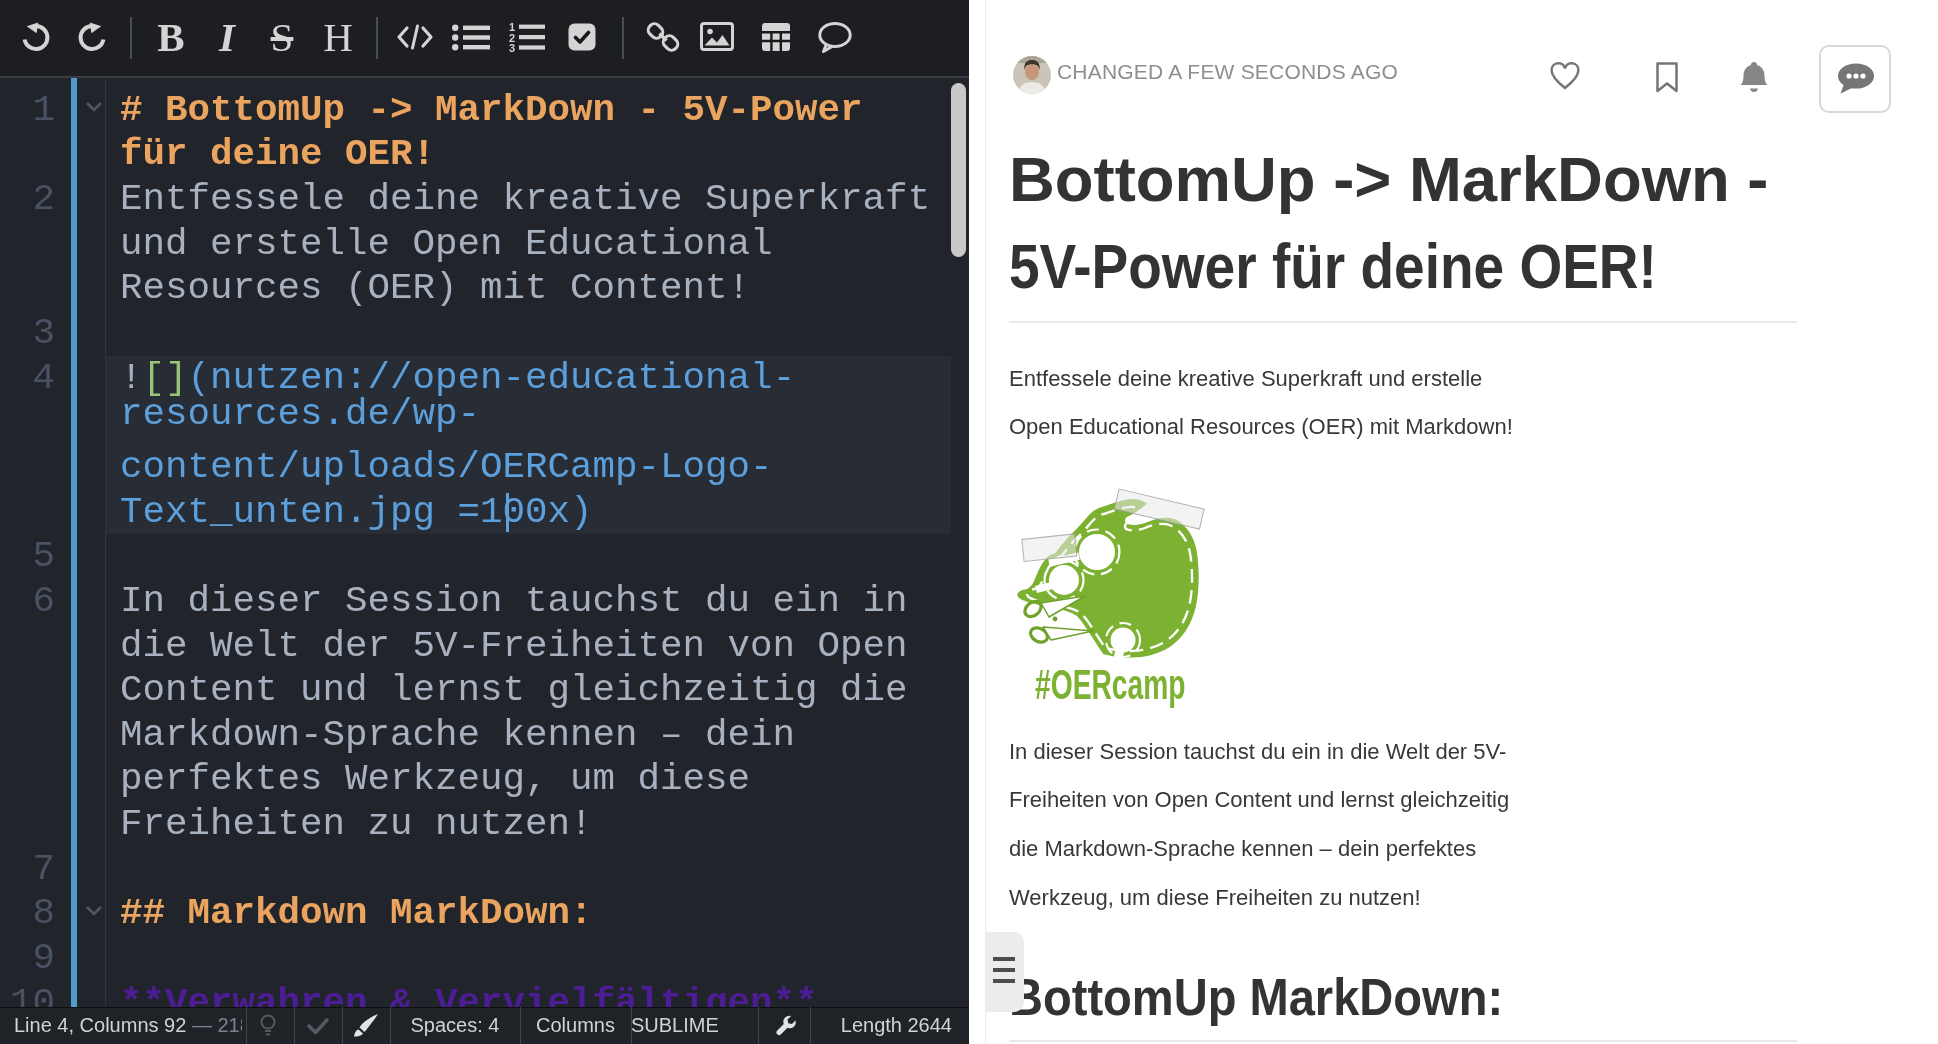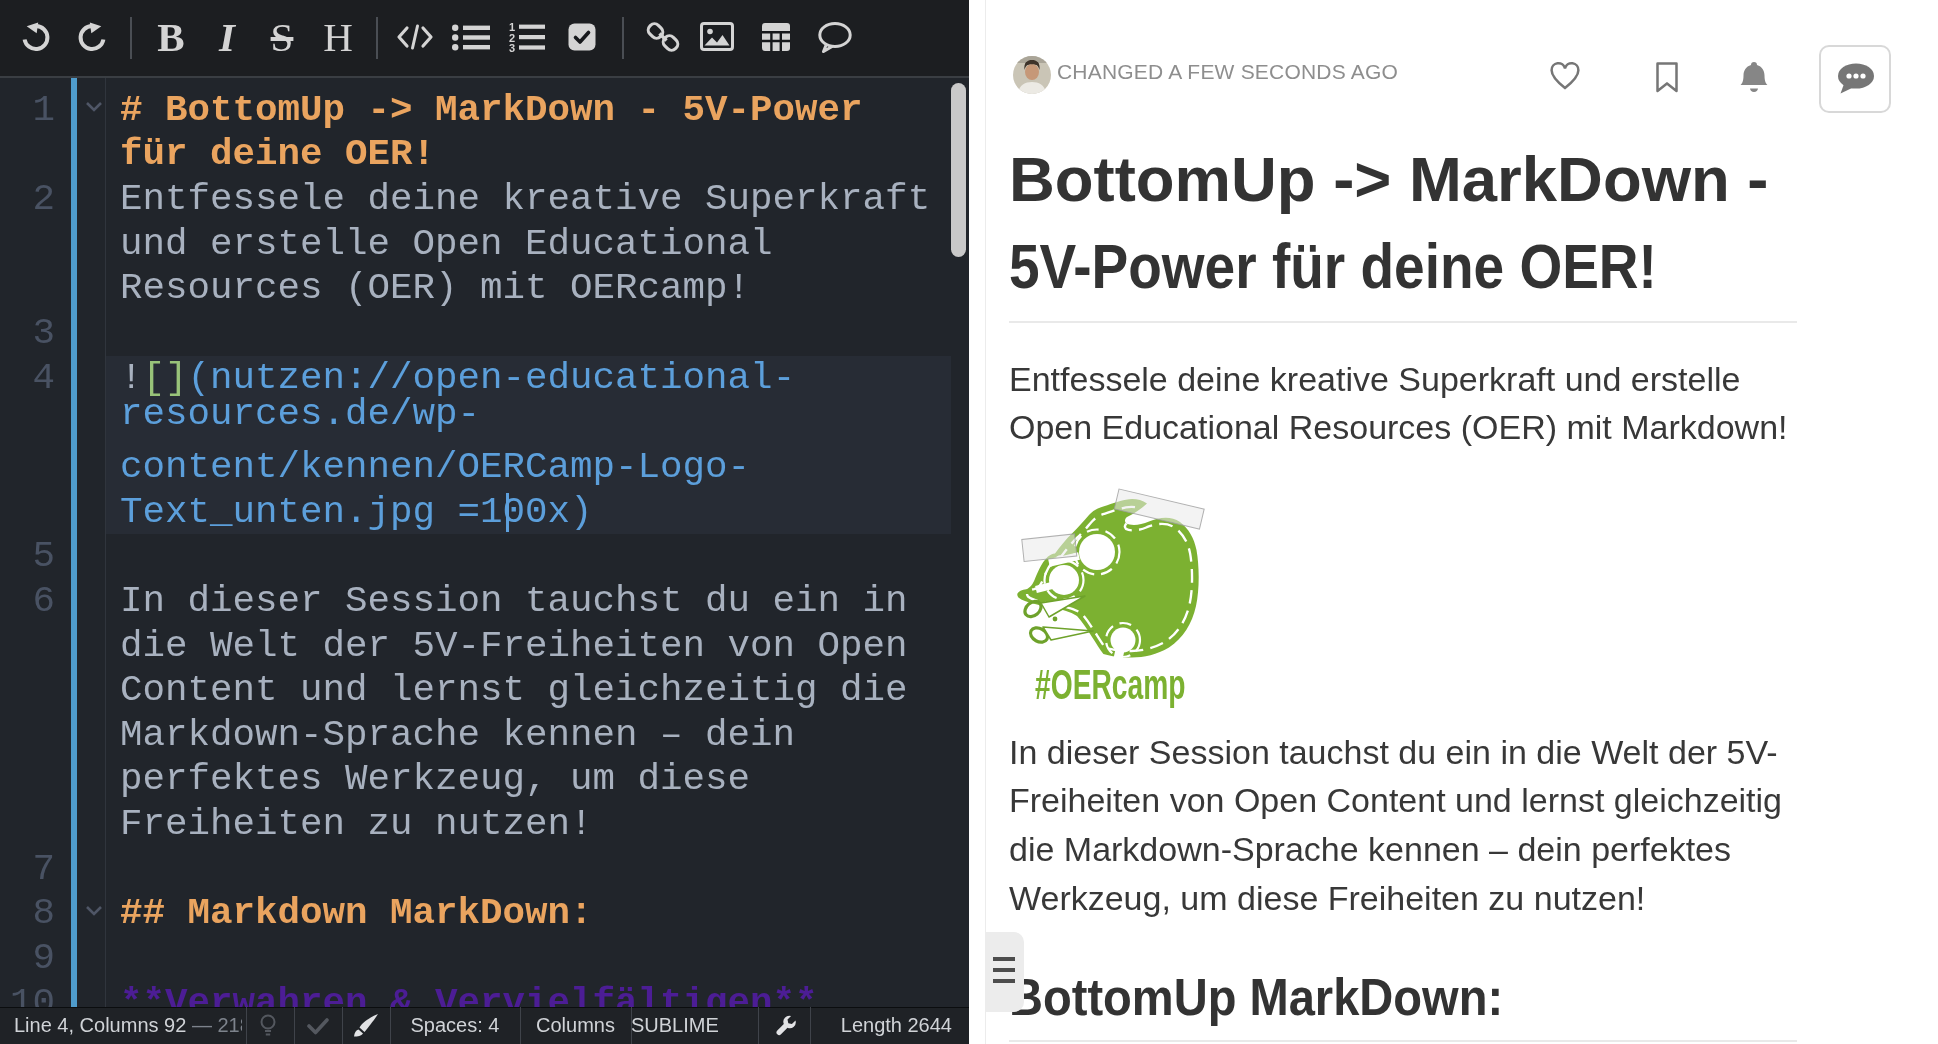--- a/index.html
+++ b/index.html
@@ -24,21 +24,21 @@
 .chev { position:absolute; left:84px; }
 #statusbar { position:absolute; left:0; top:1007px; width:969px; height:37px; background:#1f2226; border-top:1px solid #0b0d0f; }
 .stx { position:absolute; top:1007px; height:37px; line-height:37px; font-size:20px; color:#d0d3d7; }
 .ssep { position:absolute; top:1007px; width:1px; height:37px; background:#3f434a; }
 .sbi { position:absolute; }
 #divline { position:absolute; left:985px; top:0; width:1px; height:1044px; background:#ececec; }
 #meta { position:absolute; left:1057px; top:59px; font-size:21px; line-height:26px; color:#8e8e8e; letter-spacing:0.2px; }
 #combtn { position:absolute; left:1819px; top:45px; width:72px; height:68px; border:2px solid #d8d8d8; border-radius:10px; background:#fff; }
 .h1l { position:absolute; left:1009px; font-size:63px; line-height:86.5px; color:#333; font-weight:bold; white-space:nowrap; transform-origin:0 0; }
 #hr1 { position:absolute; left:1009px; top:321px; width:788px; height:2px; background:#e9e9e9; }
-.para { position:absolute; left:1009px; font-size:34px; line-height:48.6px; color:#383838; white-space:nowrap; }
+.para { position:absolute; left:1009px; font-size:22px; line-height:48.6px; color:#383838; white-space:nowrap; }
 h2.t { position:absolute; left:1009px; top:962px; font-size:52px; line-height:70px; color:#333; font-weight:bold; white-space:nowrap; transform-origin:0 0; }
 #hr2 { position:absolute; left:1009px; top:1040px; width:788px; height:2px; background:#e9e9e9; }
 #hamb { position:absolute; left:985px; top:932px; width:39px; height:80px; background:#ececec; border-radius:0 10px 10px 0; }
 #hamb div { position:absolute; left:8px; width:22px; height:3.5px; background:#4d4d4d; }
 </style></head>
 <body>
 <div id="editor-pane"></div>
 <div id="toolbar">
     <svg class="tbi" style="left:19px;top:20px" width="34" height="34" viewBox="0 0 34 34">
       <path d="M17 6 a11.5 11.5 0 1 1 -11.4 13.5" fill="none" stroke="#d4d4d4" stroke-width="4"></path>
@@ -116,24 +116,24 @@
 <div class="lnum" style="top:534.2px">5</div>
 <div class="lnum" style="top:578.8px">6</div>
 <div class="lnum" style="top:846.7px">7</div>
 <div class="lnum" style="top:891.4px">8</div>
 <div class="lnum" style="top:936.0px">9</div>
 <div class="lnum" style="top:980.7px">10</div>
 <div class="row" style="top:87.7px"><span class="hd"># BottomUp -&gt; MarkDown - 5V-Power</span></div>
 <div class="row" style="top:132.3px"><span class="hd">für deine OER!</span></div>
 <div class="row" style="top:177.0px">Entfessele deine kreative Superkraft</div>
 <div class="row" style="top:221.6px">und erstelle Open Educational</div>
-<div class="row" style="top:266.3px">Resources (OER) mit OERcamp!</div>
+<div class="row" style="top:266.3px">Resources (OER) mit Content!</div>
 <div class="row" style="top:355.6px"><span class="pl">!</span><span class="gr">[]</span><span class="bl">(nutzen://open-educational-</span></div>
 <div class="row" style="top:392px"><span class="bl">resources.de/wp-</span></div>
-<div class="row" style="top:444.9px"><span class="bl">content/kennen/OERCamp-Logo-</span></div>
+<div class="row" style="top:444.9px"><span class="bl">content/uploads/OERCamp-Logo-</span></div>
 <div class="row" style="top:489.5px"><span class="bl">Text_unten.jpg =100x)</span></div>
 <div class="row" style="top:578.8px">In dieser Session tauchst du ein in</div>
 <div class="row" style="top:623.5px">die Welt der 5V-Freiheiten von Open</div>
 <div class="row" style="top:668.1px">Content und lernst gleichzeitig die</div>
 <div class="row" style="top:712.8px">Markdown-Sprache kennen – dein</div>
 <div class="row" style="top:757.4px">perfektes Werkzeug, um diese</div>
 <div class="row" style="top:802.1px">Freiheiten zu nutzen!</div>
 <div class="row" style="top:891.4px"><span class="hd">## Markdown MarkDown:</span></div>
 <div class="row" style="top:980.7px"><span class="st">**Verwahren &amp; Vervielfältigen**</span></div>
 <div id="cursor"></div>

